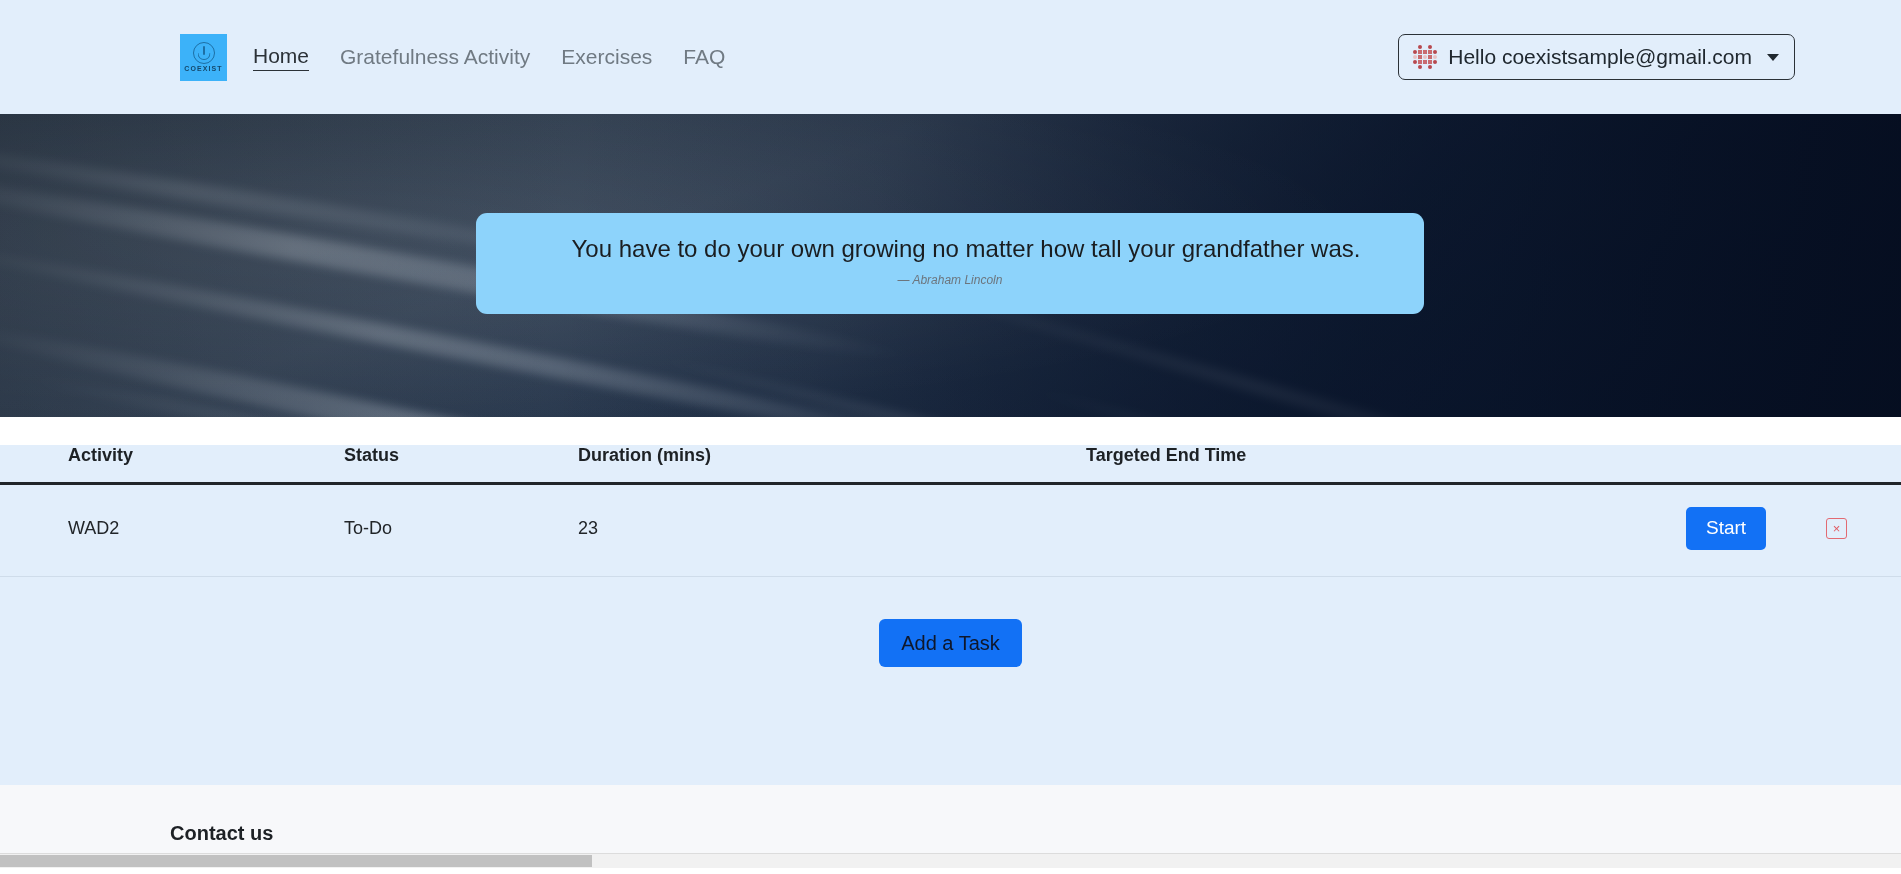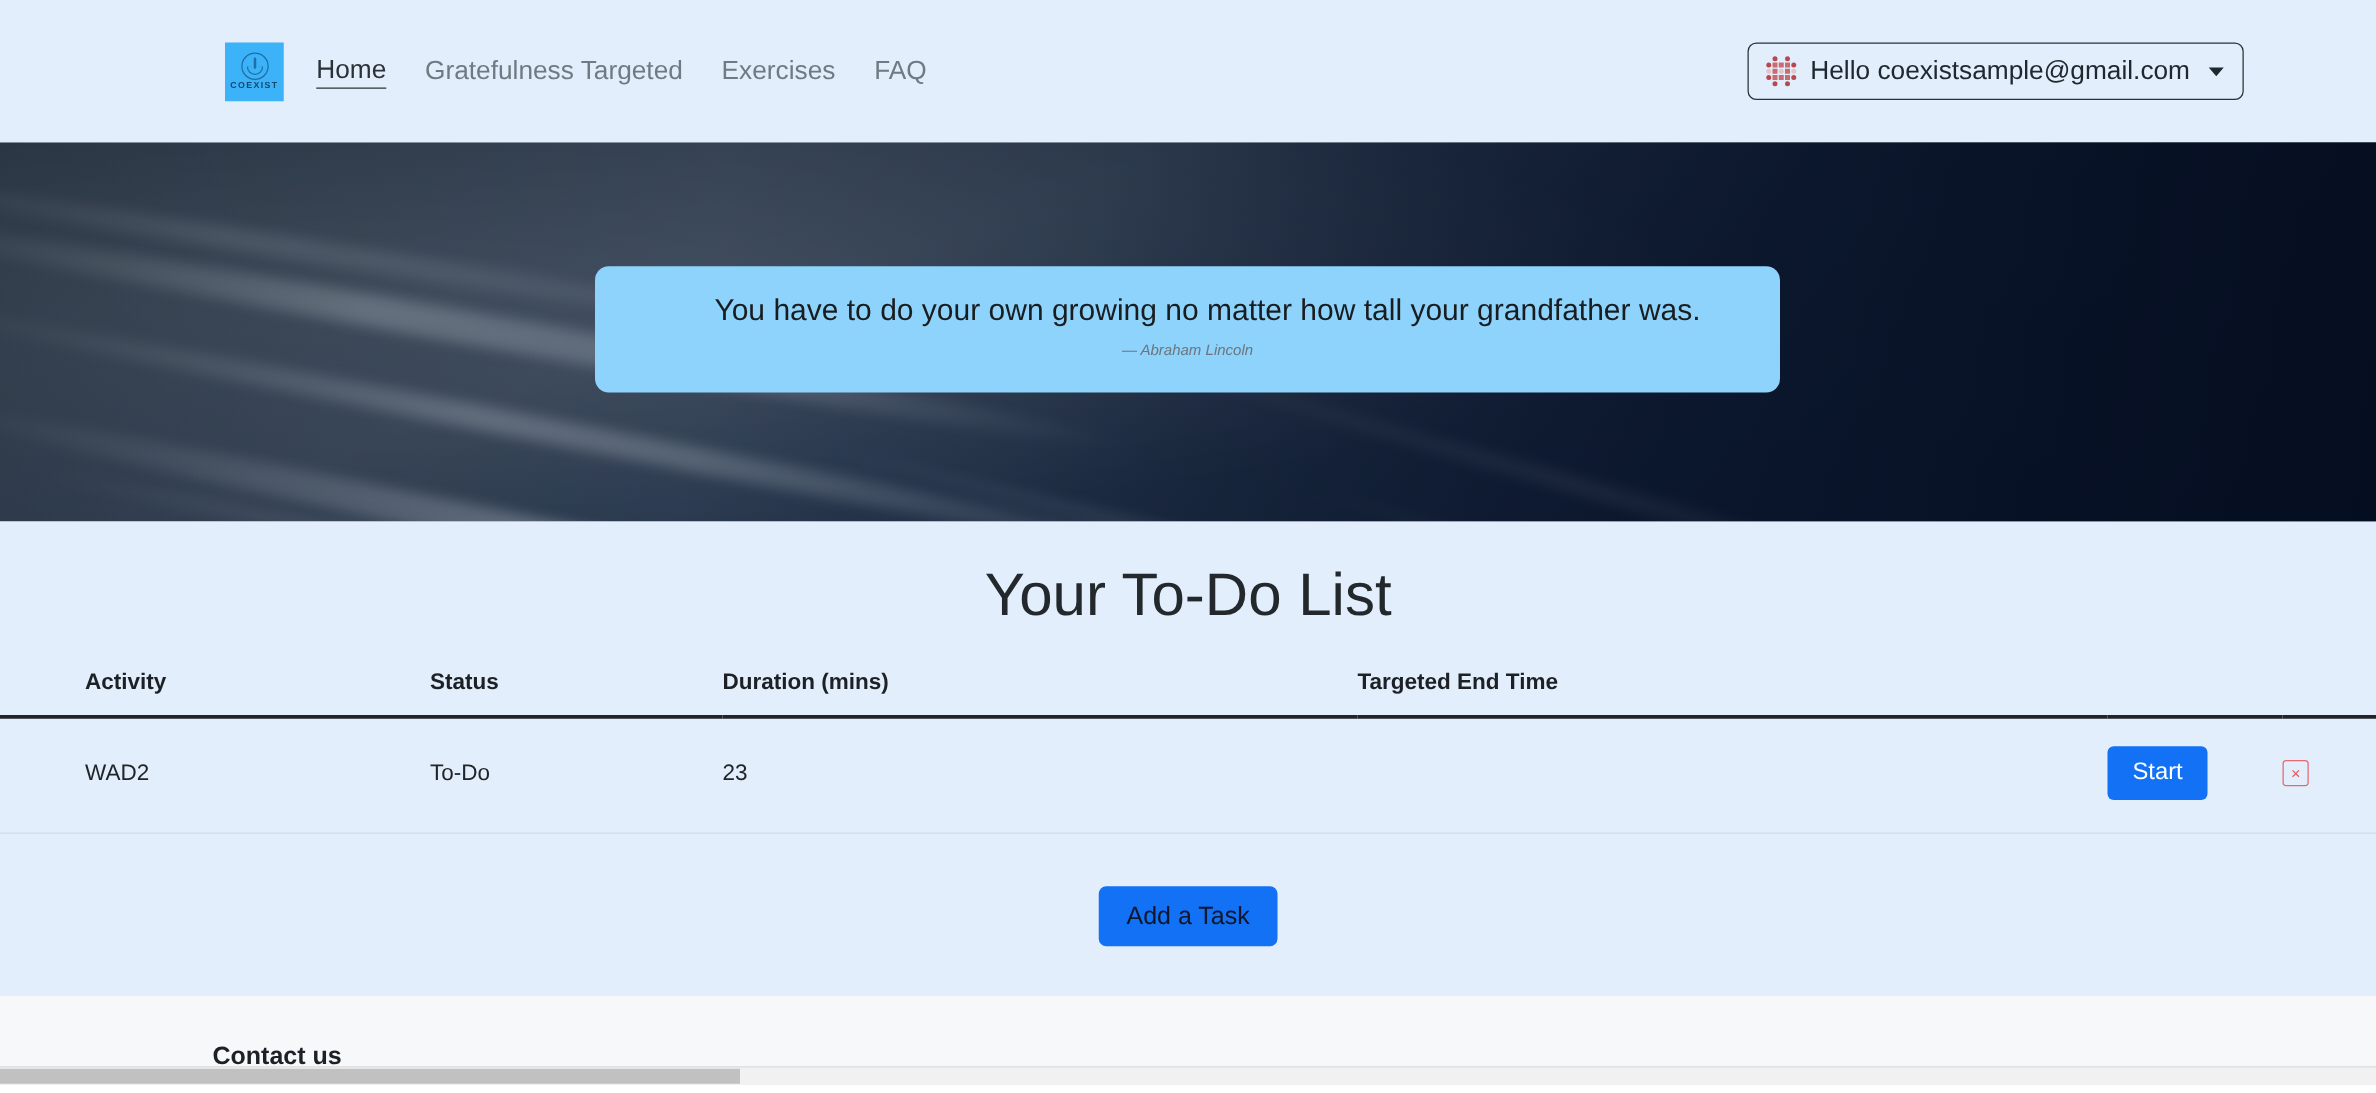--- a/index.html
+++ b/index.html
@@ -341,21 +341,21 @@
 
   <div class="navbar">
 
     <div class="brand-logo">
       <div class="emblem"></div>
       <div class="brand-word">COEXIST</div>
     </div>
 
     <div class="nav-links">
       <a class="nav-link active" href="#">Home</a>
-      <a class="nav-link" href="#">Gratefulness Targeted</a>
+      <a class="nav-link" href="#">Gratefulness Activity</a>
       <a class="nav-link" href="#">Exercises</a>
       <a class="nav-link" href="#">FAQ</a>
     </div>
 
     <div class="user-menu">
       <span class="identicon">
         <i></i>
           <i class="on"></i>
           <i></i>
           <i class="on"></i>
@@ -397,21 +397,20 @@
     <div class="cloud c8"></div>
     <div class="vignette"></div>
 
     <div class="quote-card">
       <div class="quote-text">You have to do your own growing no matter how tall your grandfather was.</div>
       <div class="quote-author">— Abraham Lincoln</div>
     </div>
   </div>
 
   <div class="todo">
-    <h1 class="todo-title">Your To-Do List</h1>
 
     <div class="table-wrap">
       <table class="todo-table">
         <thead>
           <tr>
             <th class="col-activity">Activity</th>
             <th class="col-status">Status</th>
             <th class="col-duration">Duration (mins)</th>
             <th class="col-endtime">Targeted End Time</th>
             <th class="col-action"></th>

